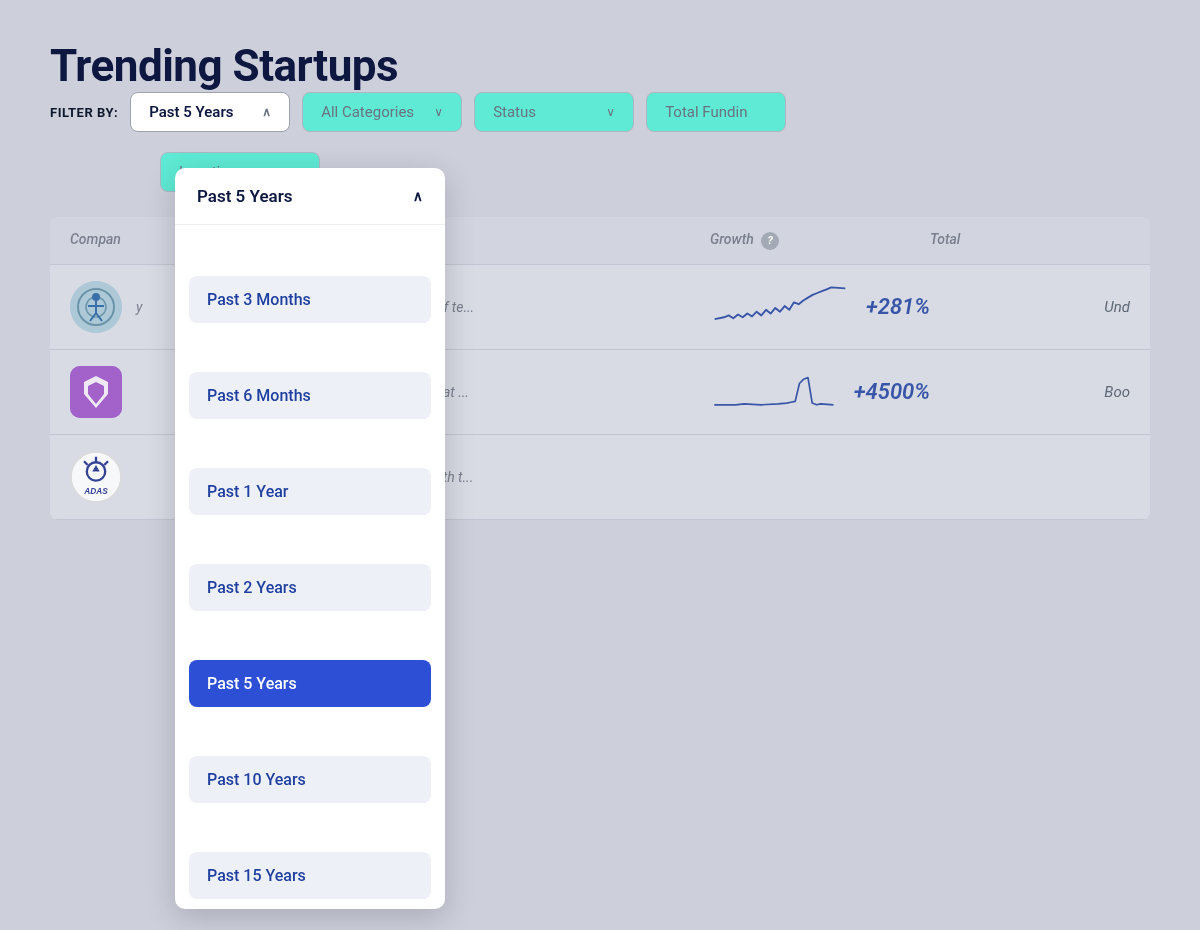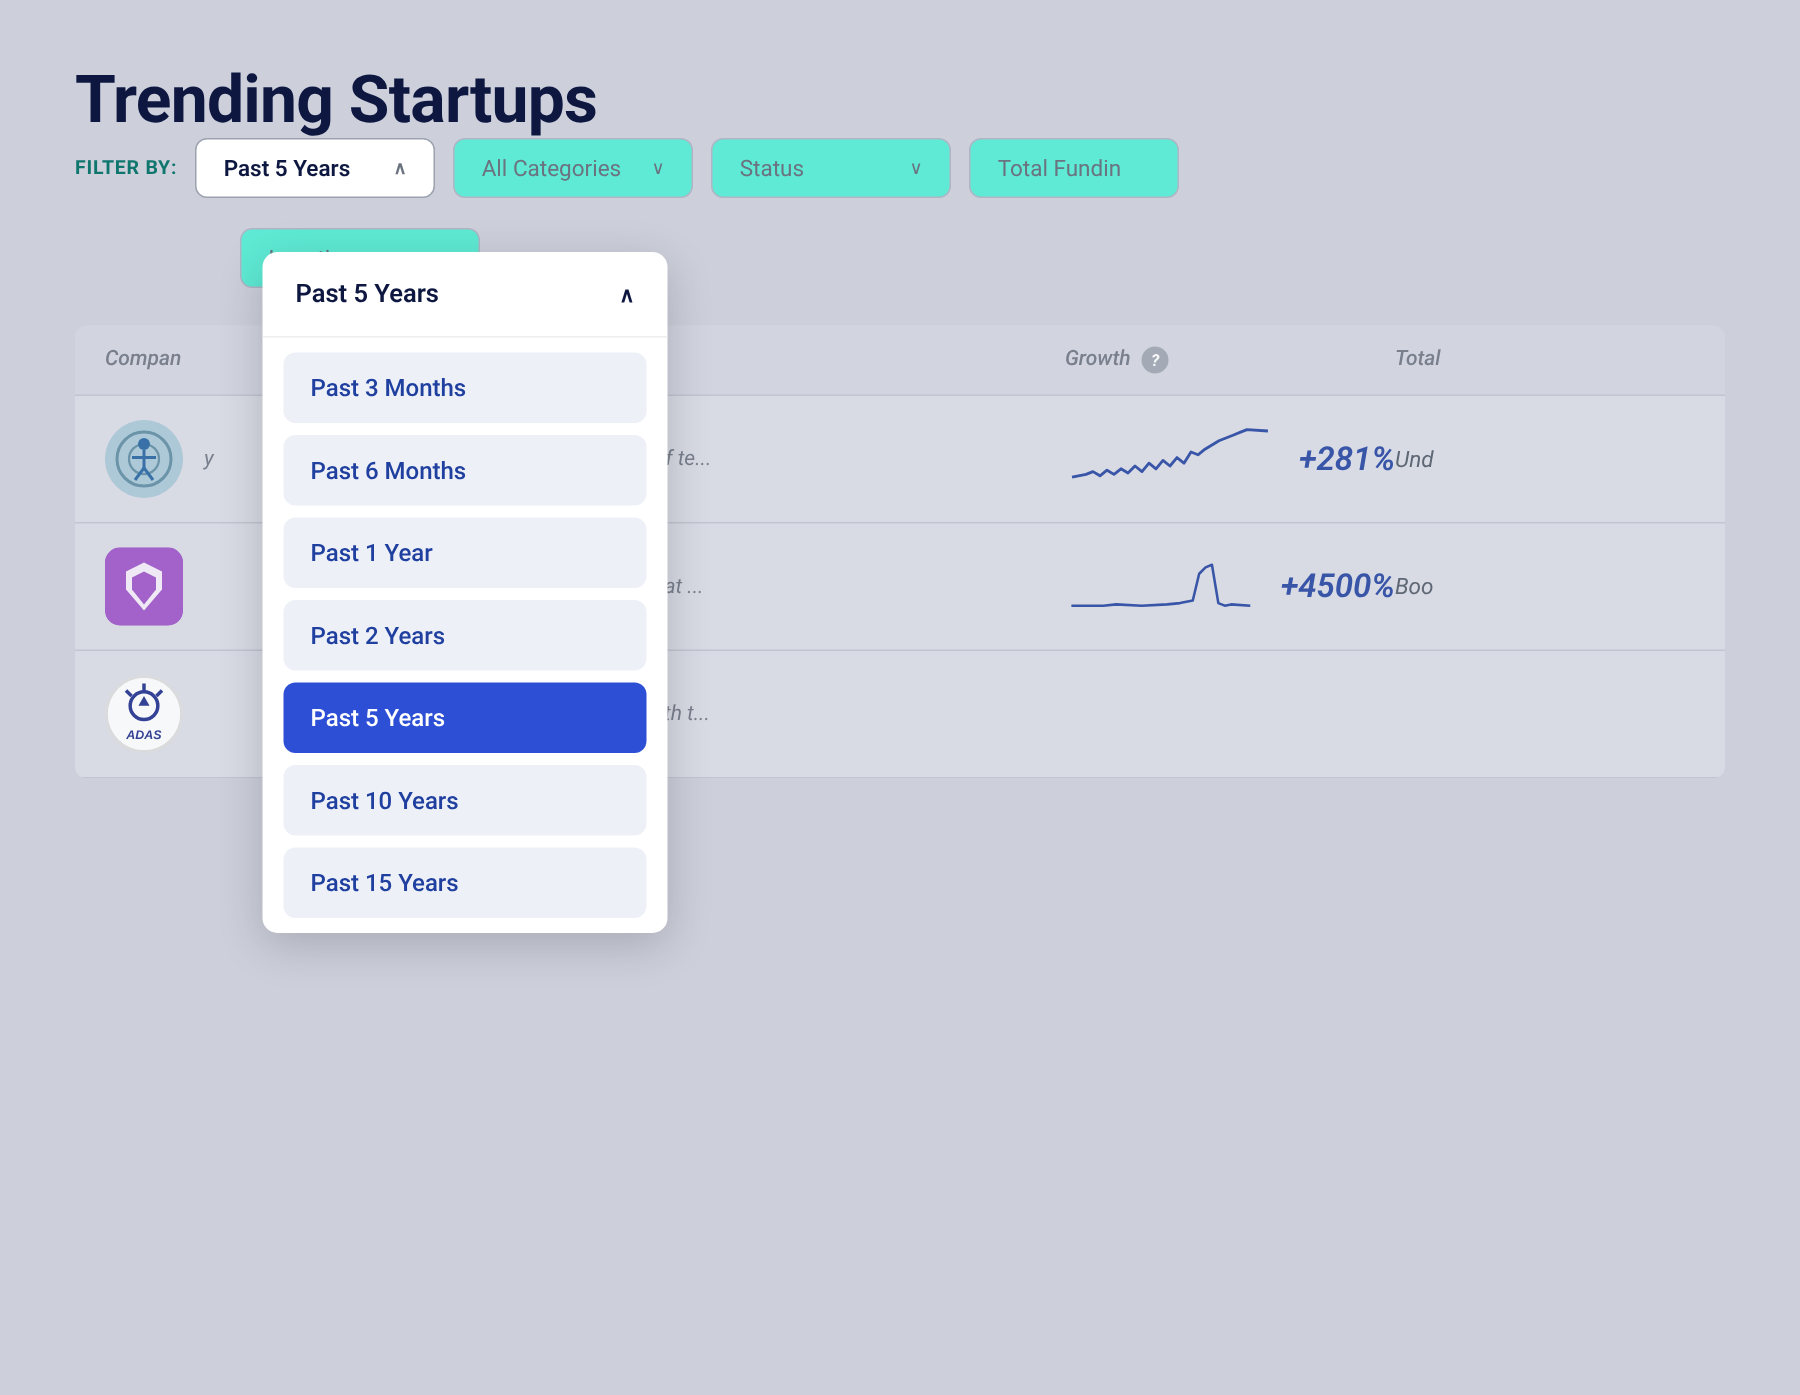--- a/index.html
+++ b/index.html
@@ -33,21 +33,21 @@
       display: flex;
       align-items: center;
       gap: 12px;
       margin-bottom: 20px;
       flex-wrap: wrap;
     }
 
     .filter-label {
       font-size: 13px;
       font-weight: 700;
-      color: #0f766e;
+      color: #0f172a;
       letter-spacing: 0.5px;
     }
 
     .dropdown-btn {
       display: flex;
       align-items: center;
       gap: 8px;
       padding: 10px 18px;
       border: 1.5px solid #b0b5c5;
       border-radius: 8px;
@@ -145,20 +145,21 @@
 
     .growth-pct {
       font-size: 22px;
       font-weight: 600;
       color: #2040a0;
     }
 
     .funding-cell {
       font-size: 15px;
       color: #4b5563;
+      text-align: right;
     }
 
     
     .dropdown-overlay {
       position: absolute;
       top: 168px;
       left: 175px;
       width: 270px;
       background: white;
       border-radius: 10px;
@@ -192,20 +193,21 @@
 
     .dropdown-item {
       padding: 14px 18px;
       border-radius: 8px;
       font-size: 16px;
       font-weight: 500;
       color: #2040a0;
       background: #eef0f8;
       cursor: pointer;
       transition: background 0.15s;
+      margin-top: 41px;
     }
 
     .dropdown-item.selected {
       background: #2d4fd6;
       color: white;
     }
 
     
     .logo-circle {
       background: #b0c8d8;

